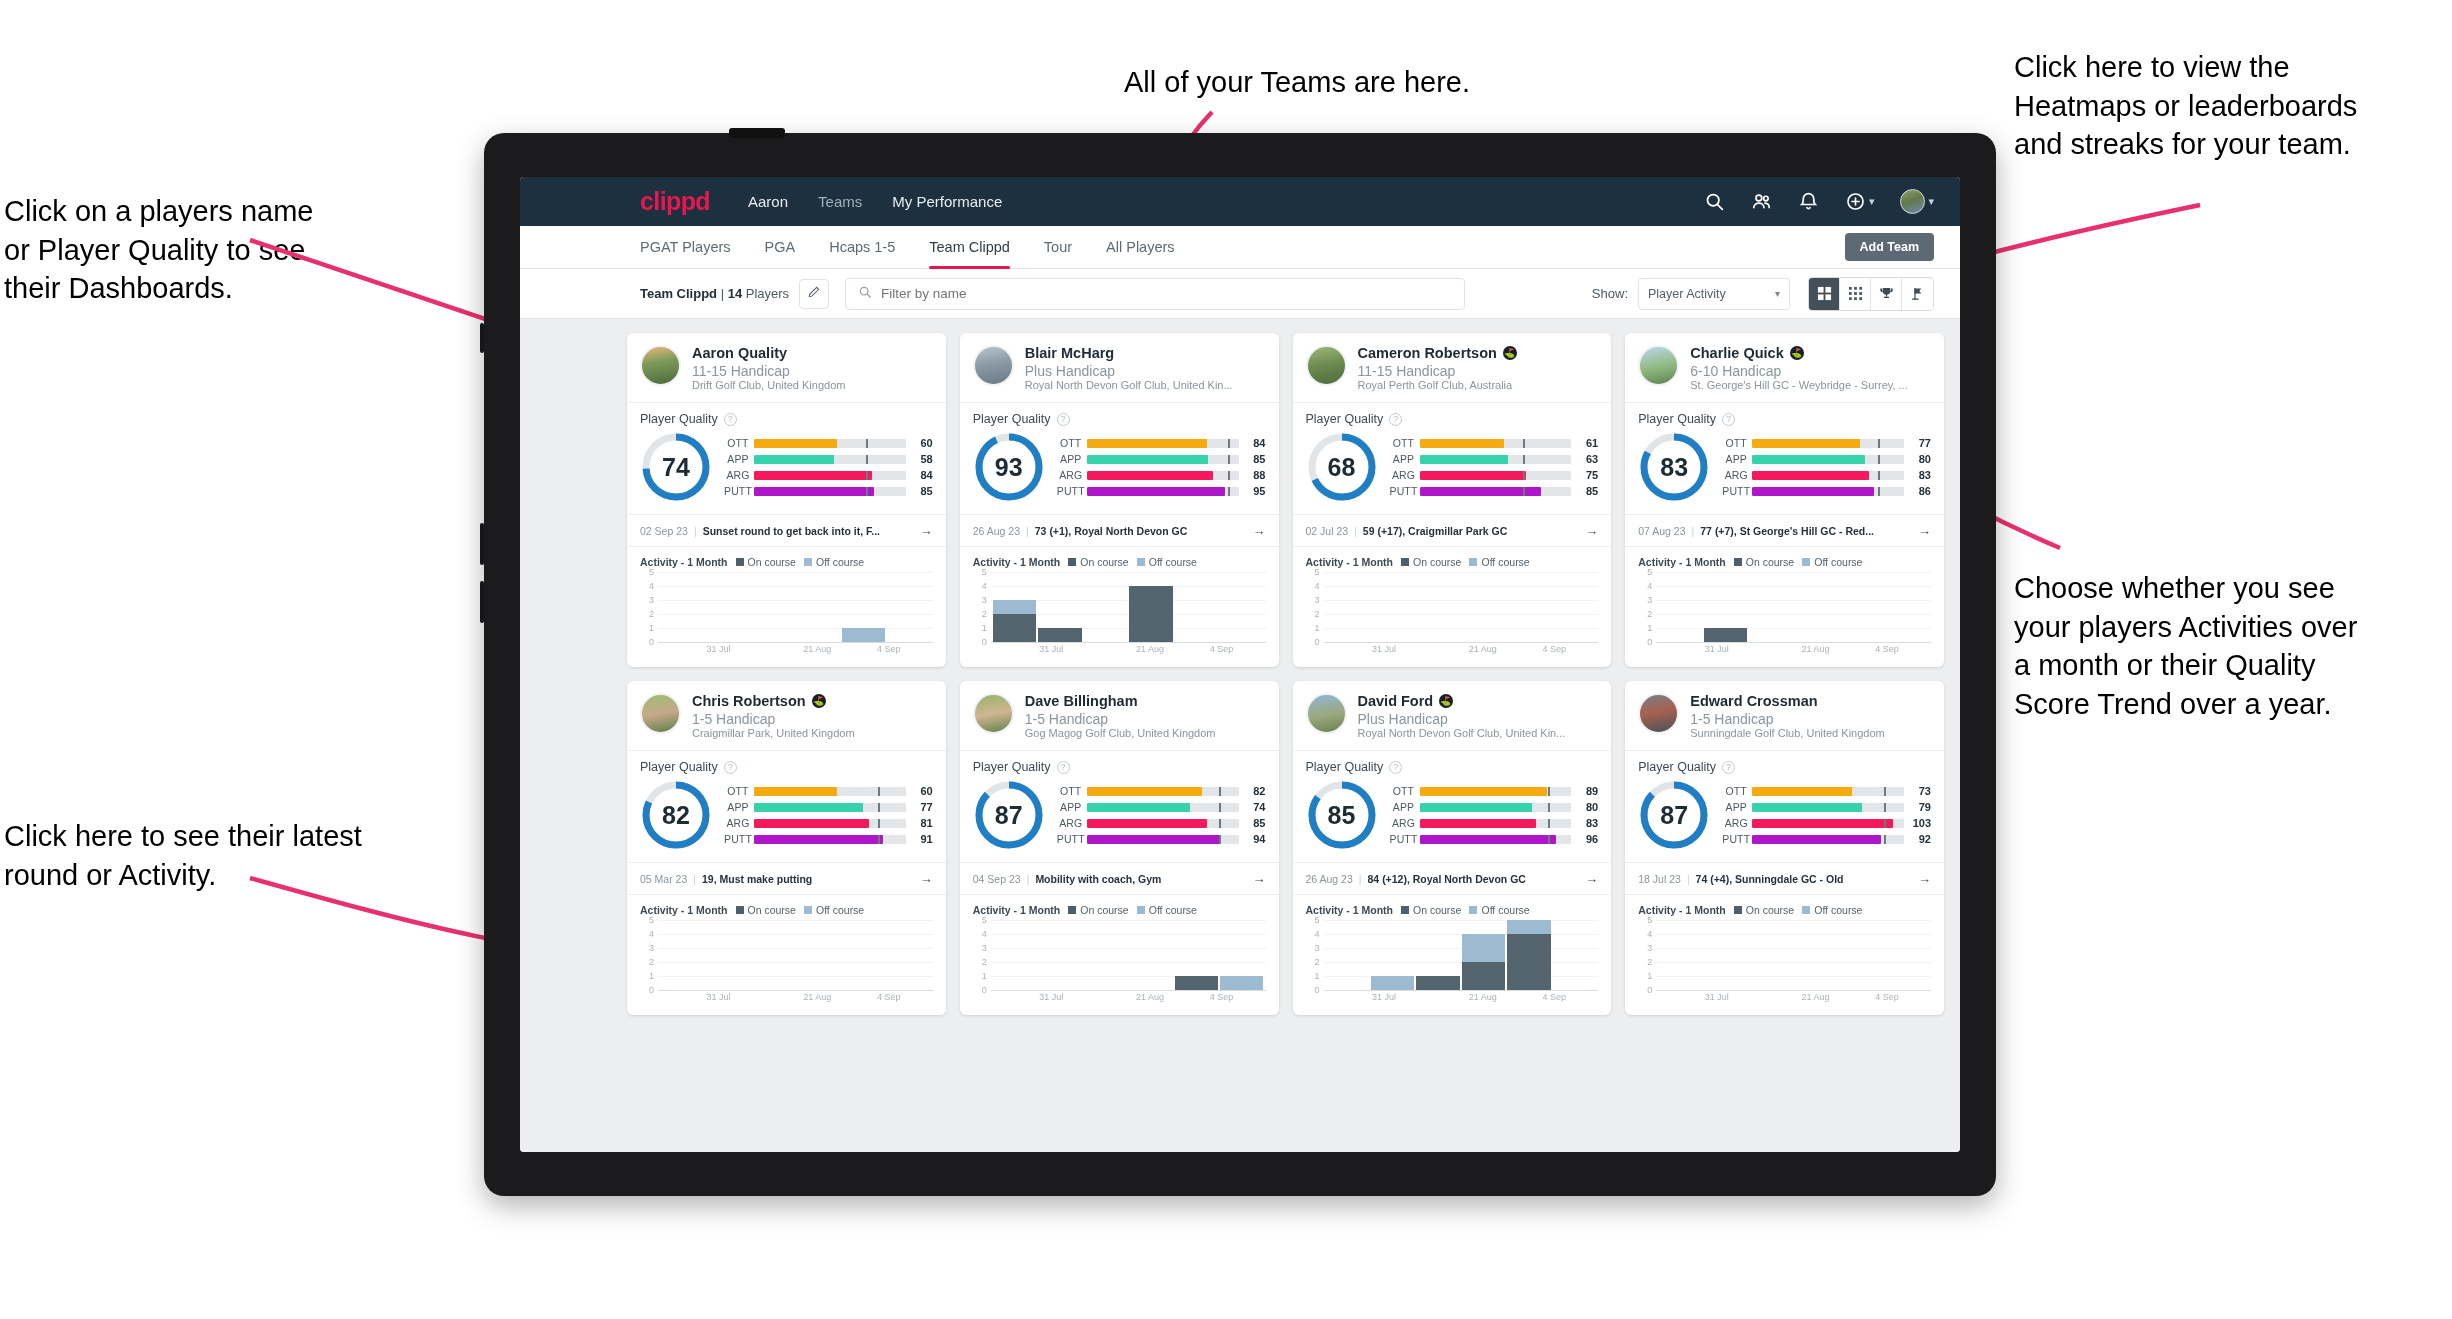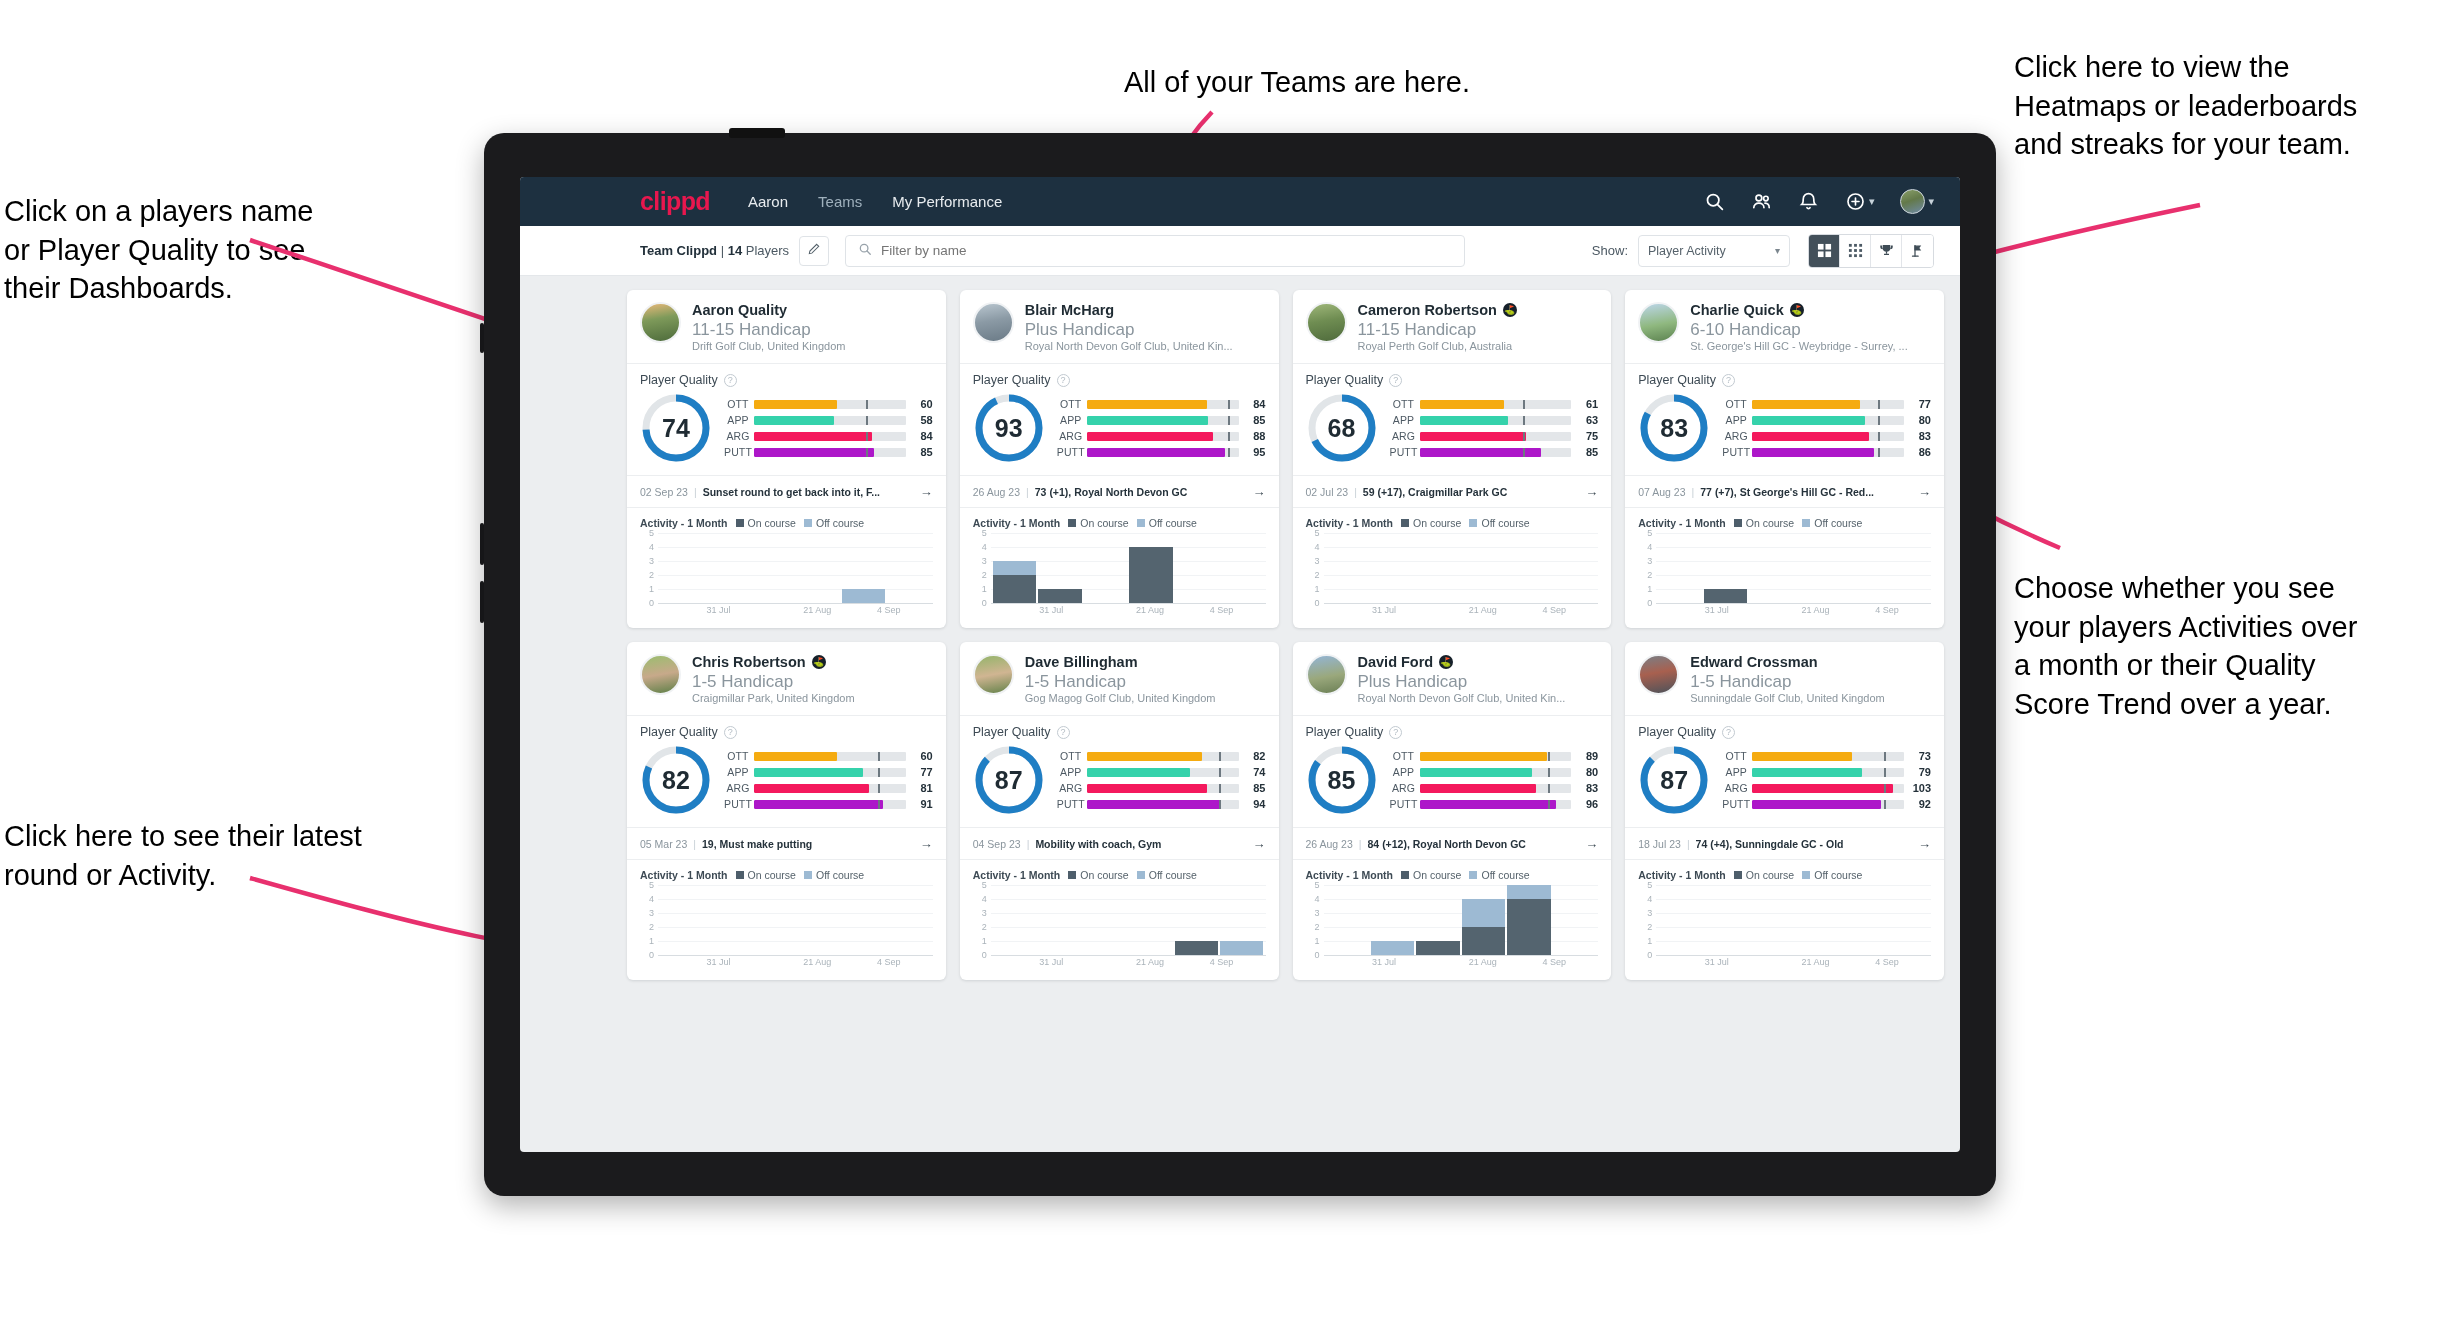--- a/index.html
+++ b/index.html
@@ -146,21 +146,21 @@
     width: 41px; height: 41px; border-radius: 50%;
     border: 2px solid #f0f2f4; flex: none;
     background-size: cover;
   }
   .pname { font-size: 14.5px; font-weight: 700; color: #1f2b33; display: flex; align-items: center; gap: 6px; }
   .verified {
     width: 14px; height: 14px; border-radius: 50%; background: #16202a;
     display: inline-flex; align-items: center; justify-content: center;
     color: #fff; font-size: 9px; flex: none;
   }
-  .phcap { font-size: 17px; color: #8a959d; margin-top: 2px; }
+  .phcap { font-size: 14px; color: #8a959d; margin-top: 2px; }
   .pclub { font-size: 11px; color: #8a959d; white-space: nowrap; overflow: hidden; text-overflow: ellipsis; max-width: 230px; }
 
   .sect-div { height: 1px; background: #eceef0; }
   .pq-head { display: flex; align-items: center; gap: 6px; padding: 9px 13px 3px; }
   .pq-title { font-size: 12.5px; color: #3d4a54; }
   .q-mark {
     width: 13px; height: 13px; border-radius: 50%;
     border: 1px solid #c2cad1; color: #b3bcc4;
     font-size: 9px; display: flex; align-items: center; justify-content: center;
   }
@@ -281,20 +281,29 @@
           </span>
           <span class="chev">▾</span>
         </span>
         <span class="icon-with-chev">
           <span class="avatar-sm"></span>
           <span class="chev">▾</span>
         </span>
       </div>
     </div>
 
+    <div id="tabsbar">
+      <div class="tab">PGAT Players</div>
+      <div class="tab">PGA</div>
+      <div class="tab">Hcaps 1-5</div>
+      <div class="tab active">Team Clippd</div>
+      <div class="tab">Tour</div>
+      <div class="tab">All Players</div>
+      <button id="add-team">Add Team</button>
+    </div>
 
     <div id="filterbar">
       <div id="team-label">
         <b>Team Clippd</b><span> | </span><b>14</b><span> Players</span>
       </div>
       <div id="edit-team-btn">
         <span>
           <svg width="14" height="14" viewBox="0 0 24 24" fill="none" stroke="#55626b" stroke-width="1.8" stroke-linecap="round">
             <path d="M16.6 3.9l3.5 3.5L8.4 19.1l-4.4.9.9-4.4z"></path>
           </svg>

